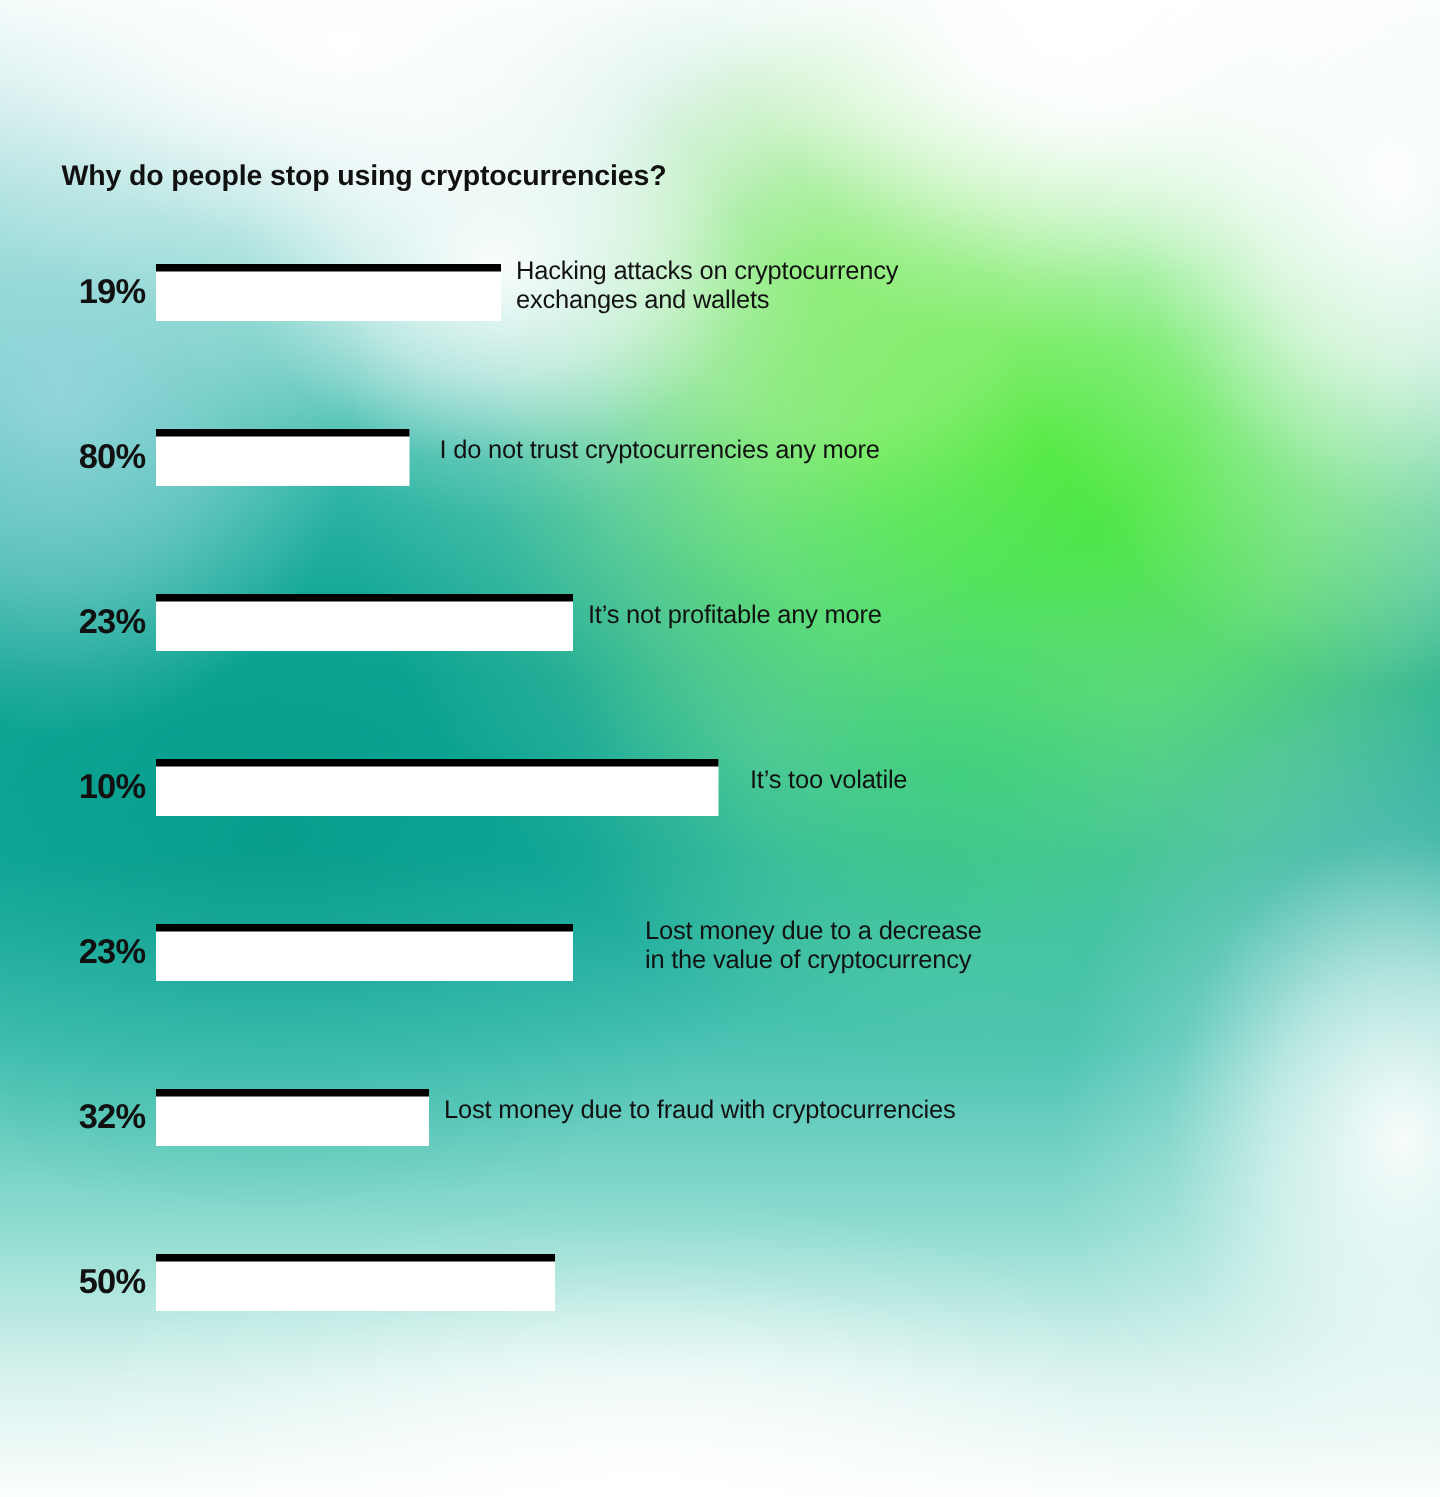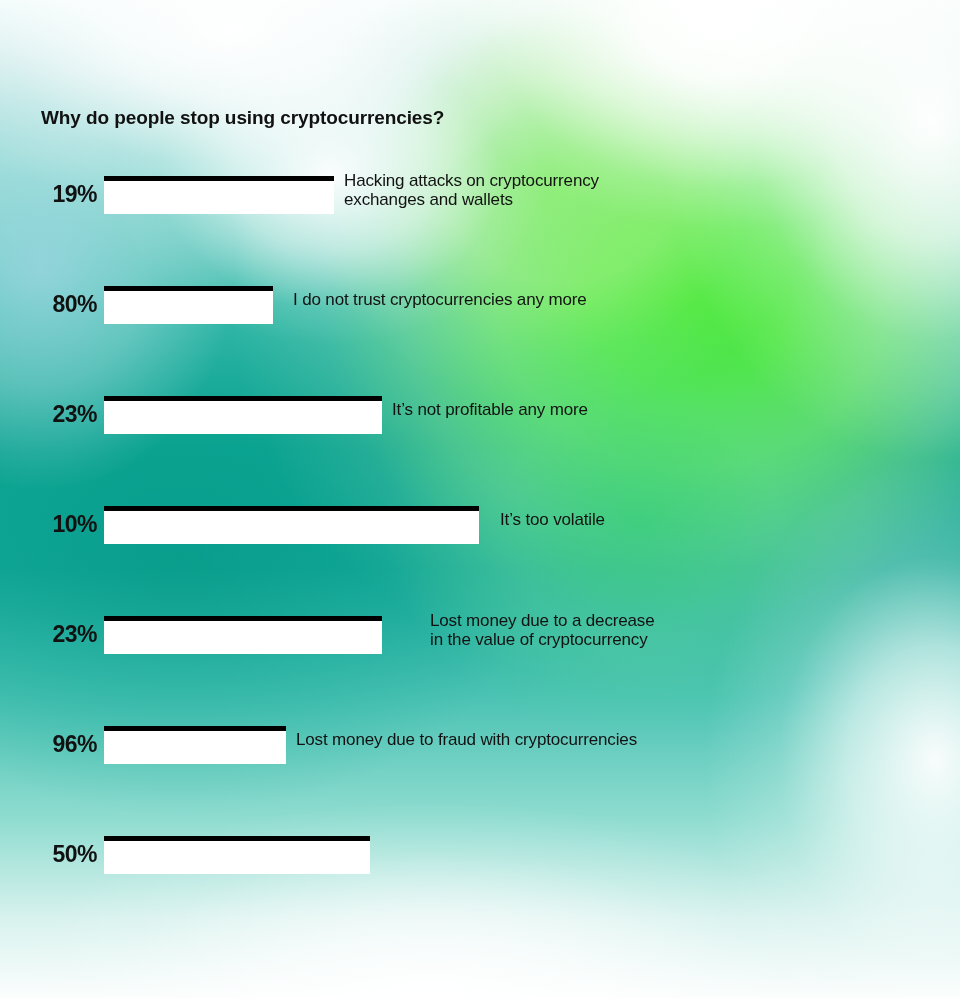--- a/index.html
+++ b/index.html
@@ -224,21 +224,21 @@
           <div class="bar" style="width: 375px;"></div>
           <div class="bar-label" style="left: 500px;">It’s too volatile</div>
         </div>
         <div class="bar-row" style="top: 610px;">
           <div class="pct">23%</div>
           <div class="bar" style="width: 278px;"></div>
           <div class="bar-label two-line" style="left: 392px; margin-left: 38px;">Lost money due to a decrease
 in the value of cryptocurrency</div>
         </div>
         <div class="bar-row" style="top: 720px;">
-          <div class="pct">96%</div>
+          <div class="pct">32%</div>
           <div class="bar" style="width: 182px;"></div>
           <div class="bar-label" style="left: 296px;">Lost money due to fraud with cryptocurrencies</div>
         </div>
         <div class="bar-row" style="top: 830px;">
           <div class="pct">50%</div>
           <div class="bar" style="width: 266px;"></div>
         </div>
       </div>
 
   </div>

